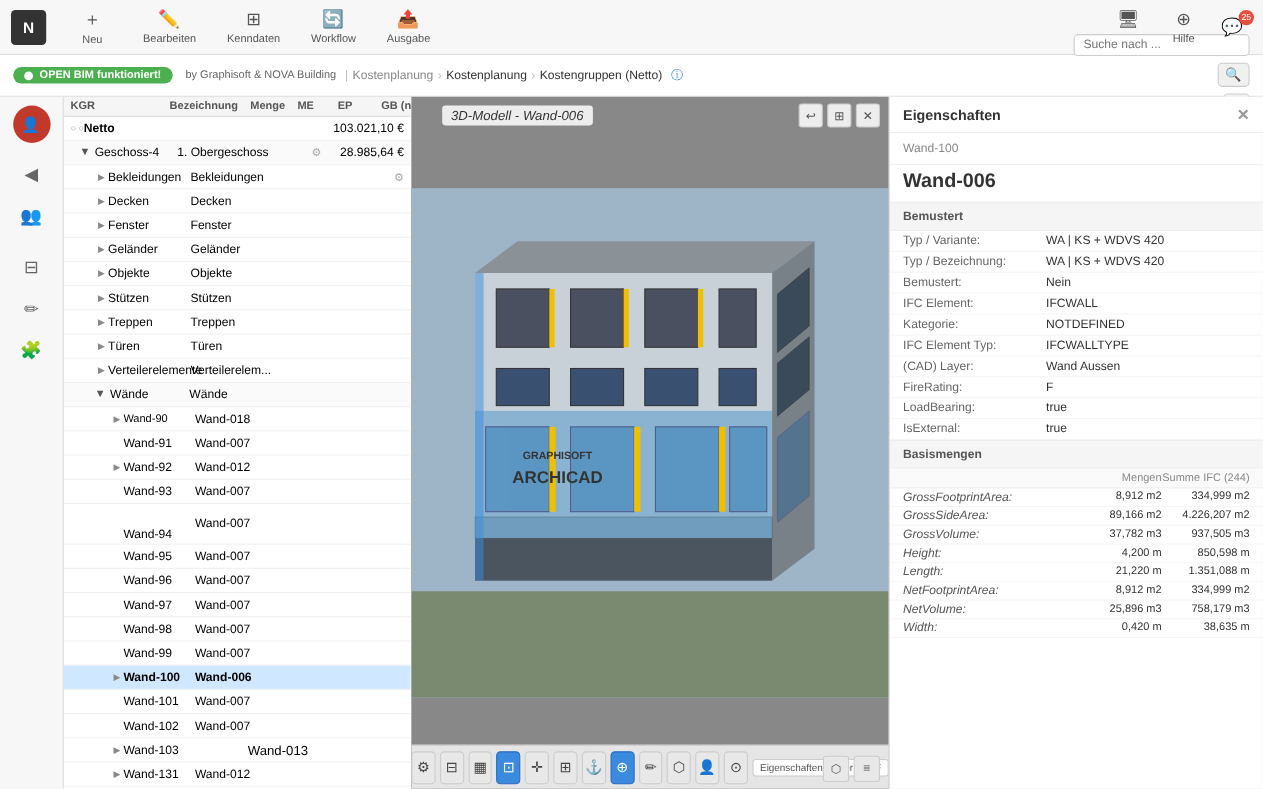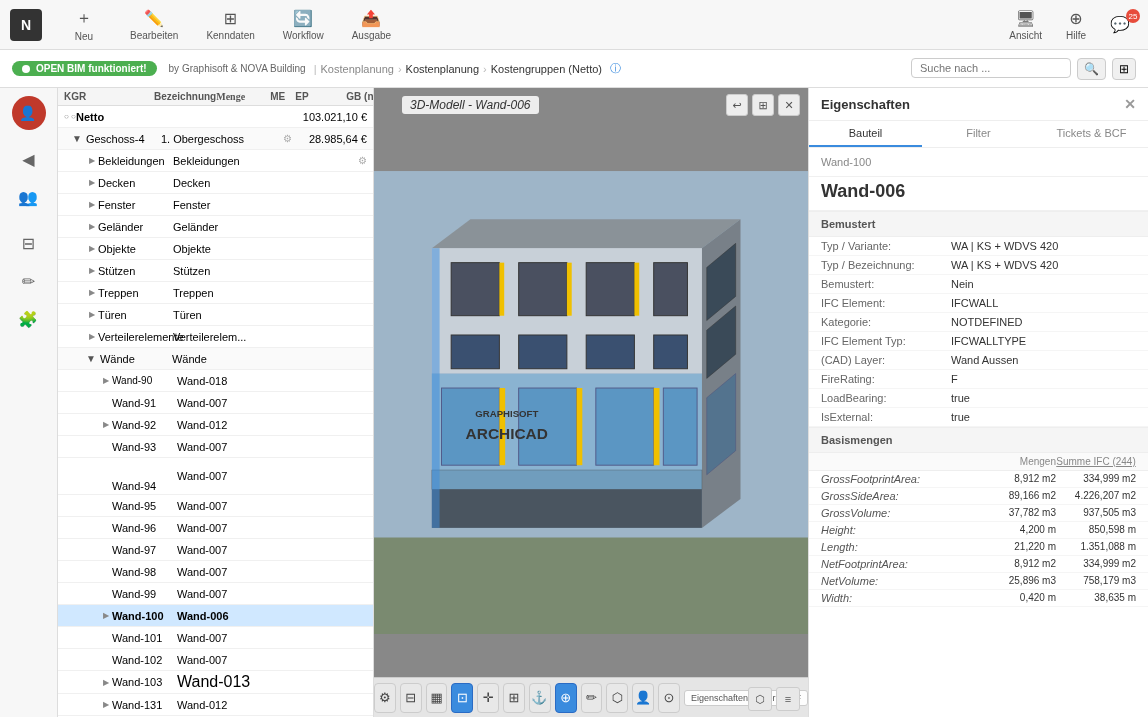--- a/index.html
+++ b/index.html
@@ -33,21 +33,21 @@
       height: 38px; padding: 0 12px; gap: 8px;
     }
     .open-bim-badge {
       display: flex; align-items: center; gap: 6px; background: #4caf50; color: white;
       border-radius: 12px; padding: 2px 10px; font-size: 10px; font-weight: 600;
     }
     .open-bim-dot { width: 8px; height: 8px; background: white; border-radius: 50%; }
     .sub-nav { display: flex; align-items: center; gap: 4px; font-size: 11px; color: #888; }
     .sub-nav .sep { color: #bbb; }
     .sub-nav .active { color: #333; font-weight: 500; }
-    .sub-search { margin-left: auto; display: flex; align-items: flex-start; gap: 6px; }
+    .sub-search { margin-left: auto; display: flex; align-items: flex-end; gap: 6px; flex-direction: column; }
     .search-box { border: 1px solid #ccc; border-radius: 4px; padding: 3px 8px; font-size: 11px; width: 160px; outline: none; }
     .search-icon-btn { background: #f0f0f0; border: 1px solid #ccc; border-radius: 4px; padding: 3px 6px; cursor: pointer; font-size: 12px; }
     .grid-icon-btn { background: #f0f0f0; border: 1px solid #ccc; border-radius: 4px; padding: 3px 6px; cursor: pointer; font-size: 12px; }
 
     
     #main { display: flex; height: calc(717px - 88px); }
 
     
     #left-sidebar {
       width: 58px; background: #f7f7f7; border-right: 1px solid #ddd;
@@ -211,23 +211,23 @@
     <div class="sidebar-icon" style="margin-top:8px;">⊟</div>
     <div class="sidebar-icon">✏</div>
     <div class="sidebar-icon">🧩</div>
   </div>
 
   <div id="table-area">
 
     <div style="display:flex; background:#f5f5f5; border-bottom:1px solid #ddd; padding:3px 6px; font-size:10px; font-weight:600; color:#555; position:sticky; top:0; z-index:10;">
       <div style="width:90px; flex-shrink:0;">KGR</div>
       <div style="flex:1;">Bezeichnung</div>
-      <div style="width:54px; text-align:left; flex-shrink:0;font-family:Liberation Serif, serif;">Menge</div>
+      <div style="width:54px; text-align:center; flex-shrink:0;">Menge</div>
       <div style="width:25px; flex-shrink:0;">ME</div>
-      <div style="width:25px; flex-shrink:0;">EP</div>
+      <div style="width:25px; text-align:right; flex-shrink:0;">EP</div>
       <div style="width:75px; text-align:right; flex-shrink:0;">GB (netto)</div>
 
     </div>
 
     <div class="table-row">
       <span class="expand-icon">○ ○</span>
       <div style="flex:1; font-weight:600;">Netto</div>
       <div style="width:75px; text-align:right; font-size:11px;">103.021,10 €</div>
     </div>
 
@@ -378,21 +378,21 @@
 
         <div class="table-row" style="padding-left:42px;">
           <div style="width:12px;"></div>
           <div style="width:65px; flex-shrink:0; font-size:11px;">Wand-102</div>
           <div style="flex:1; font-size:11px;">Wand-007</div>
         </div>
 
         <div class="table-row" style="padding-left:42px;">
           <span class="expand-icon">▶</span>
           <div style="width:65px; flex-shrink:0; font-size:11px;">Wand-103</div>
-          <div style="flex:1; font-size:16px;">Wand-013</div>
+          <div style="flex:1; font-size:12px;margin-left:48px;">Wand-013</div>
         </div>
 
         <div class="table-row" style="padding-left:42px;">
           <span class="expand-icon">▶</span>
           <div style="width:65px; flex-shrink:0; font-size:11px;">Wand-131</div>
           <div style="flex:1; font-size:11px;">Wand-012</div>
         </div>
 
         <div class="table-row" style="padding-left:42px;">
           <div style="width:12px;"></div>
@@ -490,25 +490,20 @@
         <div class="vbr-btn">≡</div>
       </div>
     </div>
   </div>
 
   <div id="properties-panel">
     <div class="props-header">
       <span>Eigenschaften</span>
       <span class="props-close">✕</span>
     </div>
-    <div class="props-tabs">
-      <div class="props-tab active">Bauteil</div>
-      <div class="props-tab">Filter</div>
-      <div class="props-tab">Tickets &amp; BCF</div>
-    </div>
     <div class="props-id">Wand-100</div>
     <div class="props-name">Wand-006</div>
     <div class="props-section-header">Bemustert</div>
     <div id="props-rows">
         <div class="props-row">
           <div class="props-key">Typ / Variante:</div>
           <div class="props-val">WA | KS + WDVS 420</div>
         </div>
         <div class="props-row">
           <div class="props-key">Typ / Bezeichnung:</div>
@@ -544,21 +539,21 @@
         </div>
         <div class="props-row">
           <div class="props-key">IsExternal:</div>
           <div class="props-val">true</div>
         </div>
       </div>
     <div class="props-section-header">Basismengen</div>
     <div class="props-basismengen-header">
       <span style="flex:1;"></span>
       <span style="width:80px; text-align:right;">Mengen</span>
-      <span style="width:80px; text-align:center;text-decoration:underline;">Summe IFC (244)</span>
+      <span style="width:80px; text-align:right;">Summe IFC (244)</span>
     </div>
     <div id="basis-rows">
         <div class="props-basis-row">
           <div class="pbr-key">GrossFootprintArea:</div>
           <div class="pbr-val1">8,912 m2</div>
           <div class="pbr-val2">334,999 m2</div>
         </div>
         <div class="props-basis-row">
           <div class="pbr-key">GrossSideArea:</div>
           <div class="pbr-val1">89,166 m2</div>

